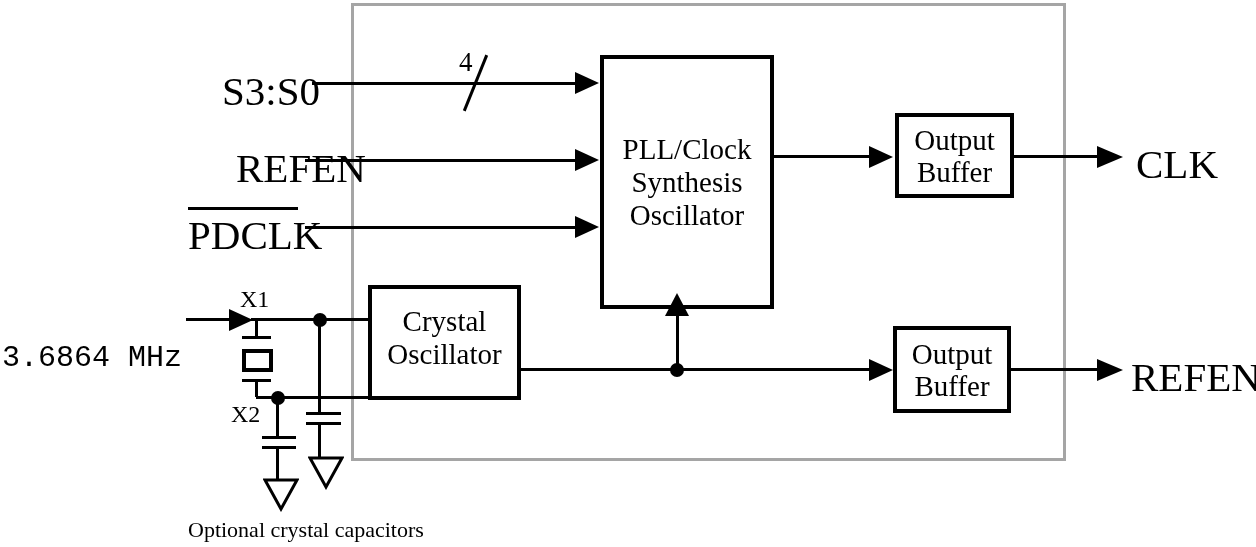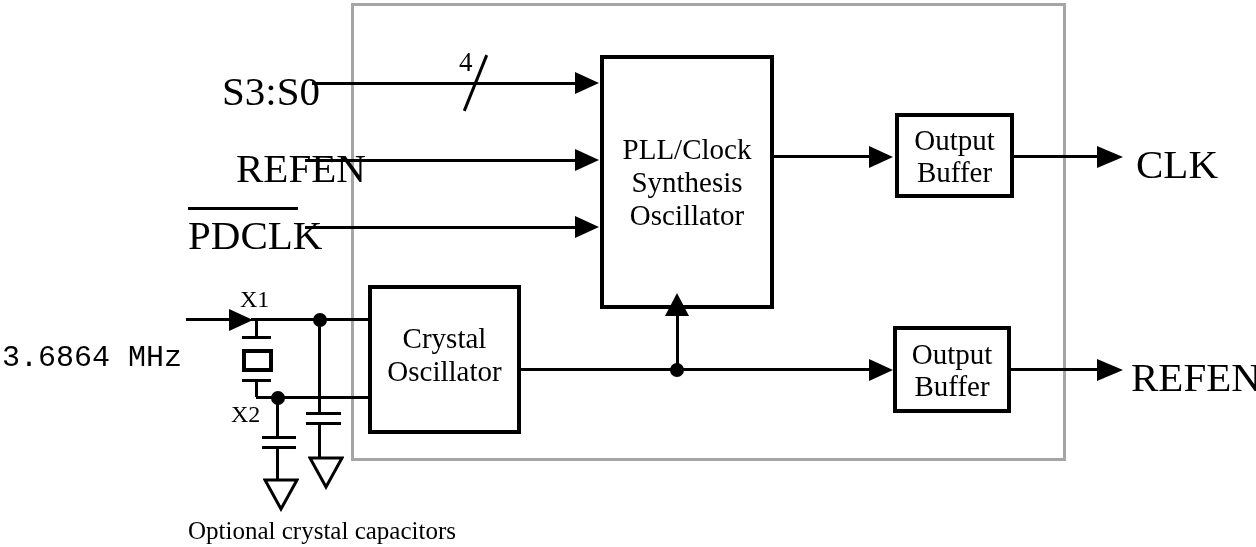--- a/index.html
+++ b/index.html
@@ -76,21 +76,21 @@
 
   <div class="box buftext" style="left:895px;top:113px;width:119px;height:85px;">
     <span class="bline">Output</span>
     <span class="bline">Buffer</span>
   </div>
 
   <div class="hline" style="left:1014px;top:155px;width:85px;height:3px;"></div>
   <div class="arrow-right" style="left:1097px;top:146px;border-left-width:26px;"></div>
   <div class="label sig" style="left:1136px;top:141px;">CLK</div>
 
-  <div class="box blocktext" style="left:368px;top:285px;width:153px;height:149px;padding-bottom:10px;">
+  <div class="box blocktext" style="left:368px;top:285px;width:153px;height:115px;padding-bottom:10px;">
     <span class="bline">Crystal</span>
     <span class="bline">Oscillator</span>
   </div>
 
   <div class="hline" style="left:521px;top:368px;width:349px;height:3px;"></div>
   <div class="vline" style="left:676px;top:314px;width:3px;height:56px;"></div>
   <div class="arrow-up" style="left:665px;top:293px;"></div>
   <div class="dot" style="left:670px;top:363px;"></div>
   <div class="arrow-right" style="left:869px;top:359px;"></div>
 
@@ -132,15 +132,15 @@
   <div class="plate" style="left:306px;top:422px;width:35px;height:3px;"></div>
   <div class="vline" style="left:318px;top:425px;width:3px;height:33px;"></div>
   <svg class="gnd" style="left:308px;top:456px;" width="36" height="34" viewBox="0 0 36 34">
     <polygon points="2,2 34,2 18,31" fill="none" stroke="#000" stroke-width="3"></polygon>
   </svg>
 
   <div class="label" style="left:2px;top:341px;font-size:30px;line-height:35px;">
     <span class="bline" style="display:block;font-family:Liberation Mono, monospace;">3.6864 MHz</span>
   </div>
 
-  <div class="label" style="left:188px;top:517px;font-size:25px;">Optional crystal capacitors</div>
+  <div class="label" style="left:188px;top:517px;font-size:22px;">Optional crystal capacitors</div>
 
 </div>
 
 </body></html>

